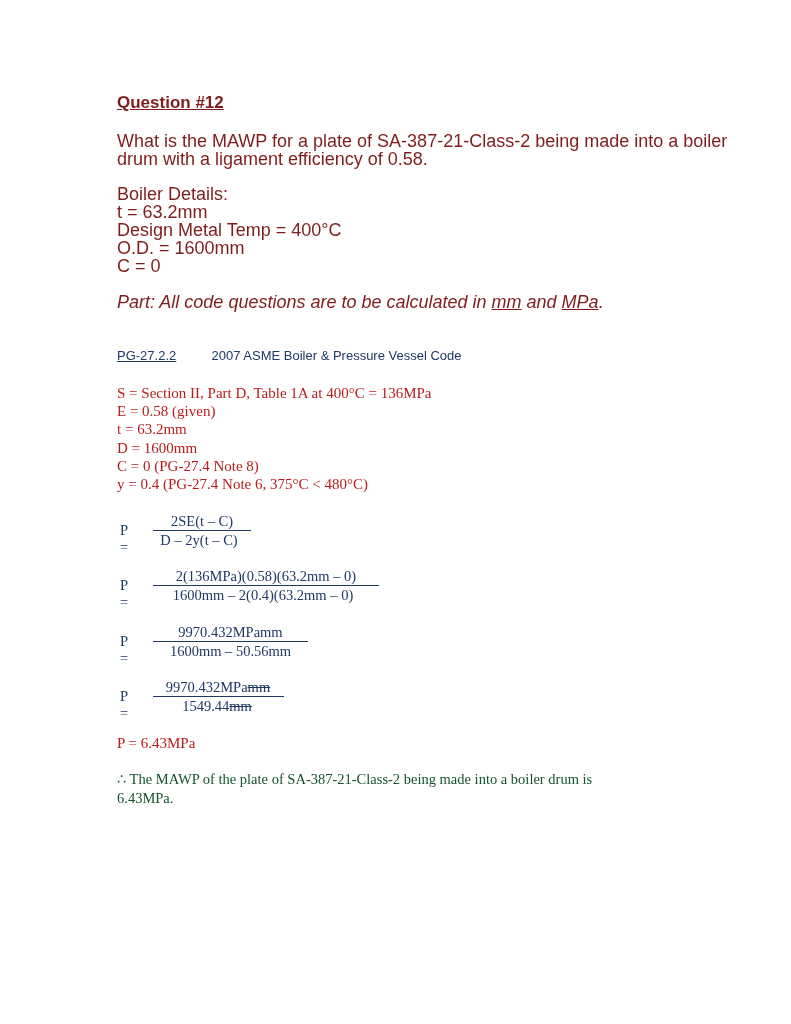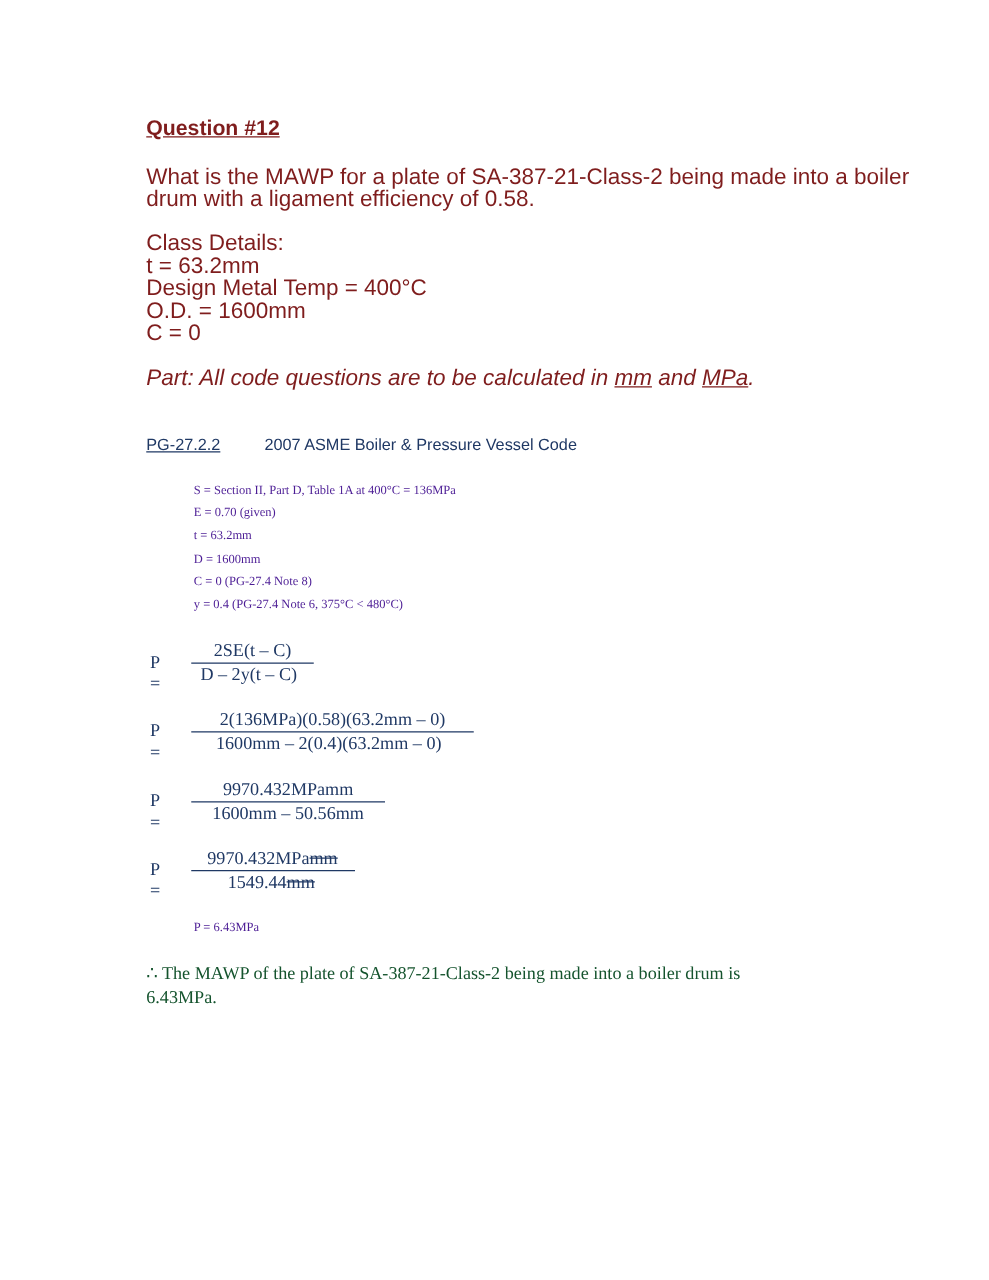--- a/index.html
+++ b/index.html
@@ -5,60 +5,60 @@
   html, body { margin: 0; padding: 0; background: #ffffff; }
   body { width: 791px; height: 1024px; position: relative; overflow: hidden; }
   .sans { font-family: "Liberation Sans", sans-serif; color: #7f1d1d; }
   .abs { position: absolute; left: 117px; white-space: nowrap; }
   .title { top: 93px; font-size: 17px; font-weight: bold; text-decoration: underline; }
   .q { font-size: 18px; line-height: 18px; }
   .note { font-style: italic; }
   .note u { text-decoration: underline; }
   .cal { font-family: "Liberation Sans", sans-serif; color: #1f3864; font-size: 13px; text-align: right; }
   .cal u { text-decoration: underline; }
-  .vars { font-family: "Liberation Serif", serif; color: #4c1d95; font-size: 10px; line-height: 18.2px; margin-left: 38px; }
+  .vars { font-family: "Liberation Serif", serif; color: #b91c1c; font-size: 15px; line-height: 18.2px; }
   .eq { position: absolute; left: 120px; font-family: "Liberation Serif", serif; color: #1f3864; font-size: 14.5px; }
   .eq .lhs { position: absolute; left: 0; }
   .eq .frac { position: absolute; left: 33px; }
   .eq .num, .eq .den { position: absolute; white-space: nowrap; text-align: center; }
   .eq .bar { position: absolute; height: 1px; background: #1f3864; }
   .strike { text-decoration: line-through; }
   .concl { font-family: "Liberation Serif", serif; color: #14532d; font-size: 14.5px; line-height: 18.5px; }
 </style>
 </head>
 <body>
 
 <div class="abs sans title">Question #12</div>
 
 <div class="abs sans q" style="top:132px;">
   <div>What is the MAWP for a plate of SA-387-21-Class-2 being made into a boiler</div>
   <div>drum with a ligament efficiency of 0.58.</div>
 </div>
 
 <div class="abs sans q" style="top:185px;">
-  <div>Class Details:</div>
+  <div>Boiler Details:</div>
   <div>t = 63.2mm</div>
   <div>Design Metal Temp = 400°C</div>
   <div>O.D. = 1600mm</div>
   <div>C = 0</div>
 </div>
 
 <div class="abs sans q note" style="top:293px;">
   <span>Part: All code questions are to be calculated in </span><u>mm</u><span> and </span><u>MPa</u><span>.</span>
 </div>
 
 <div class="abs cal" style="top:348px;">
   <u>PG-27.2.2</u>
   <span style="display:inline-block;width:28px;"></span>
   <span>2007 ASME Boiler &amp; Pressure Vessel Code</span>
 </div>
 
 <div class="abs vars" style="top:384px;">
   <div>S = Section II, Part D, Table 1A at 400°C = 136MPa</div>
-  <div>E = 0.70 (given)</div>
+  <div>E = 0.58 (given)</div>
   <div>t = 63.2mm</div>
   <div>D = 1600mm</div>
   <div>C = 0 (PG-27.4 Note 8)</div>
   <div>y = 0.4 (PG-27.4 Note 6, 375°C &lt; 480°C)</div>
 </div>
 
 <div class="eq" style="top:513px;">
   <span class="lhs" style="top:9px;">P =</span>
   <div class="frac">
     <span class="num" style="left:0;width:98px;top:0;">2SE(t – C)</span>

